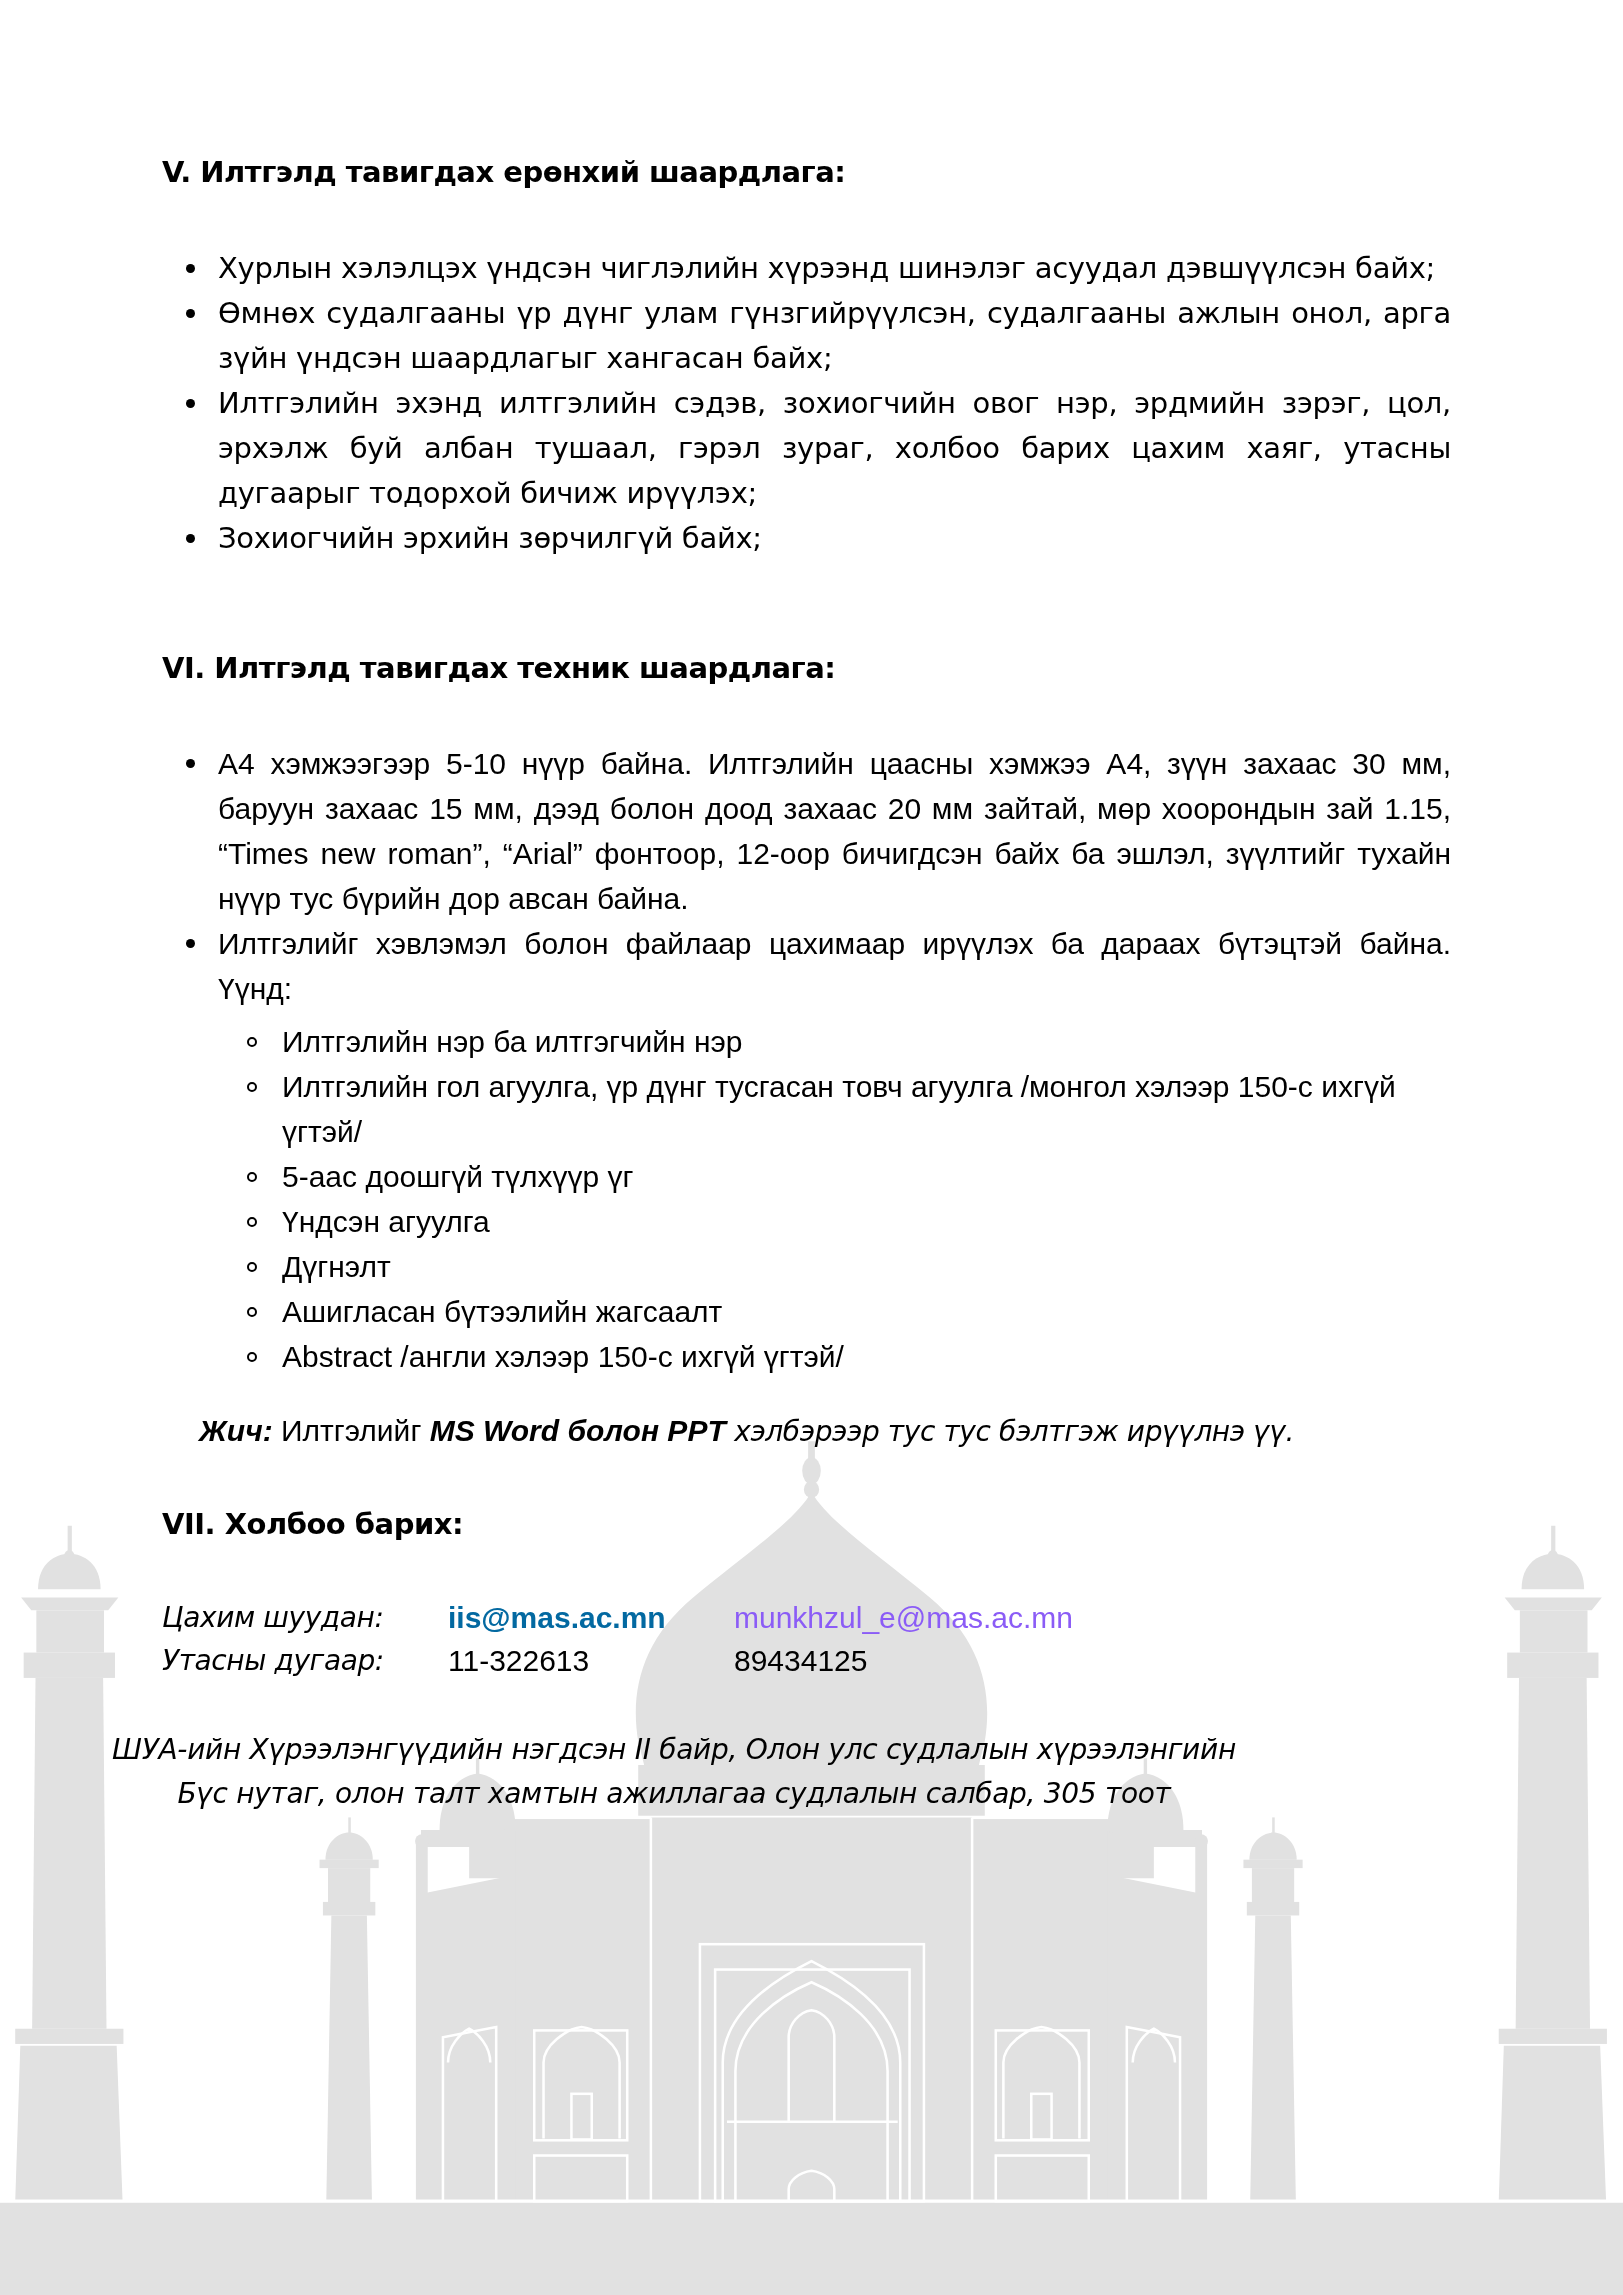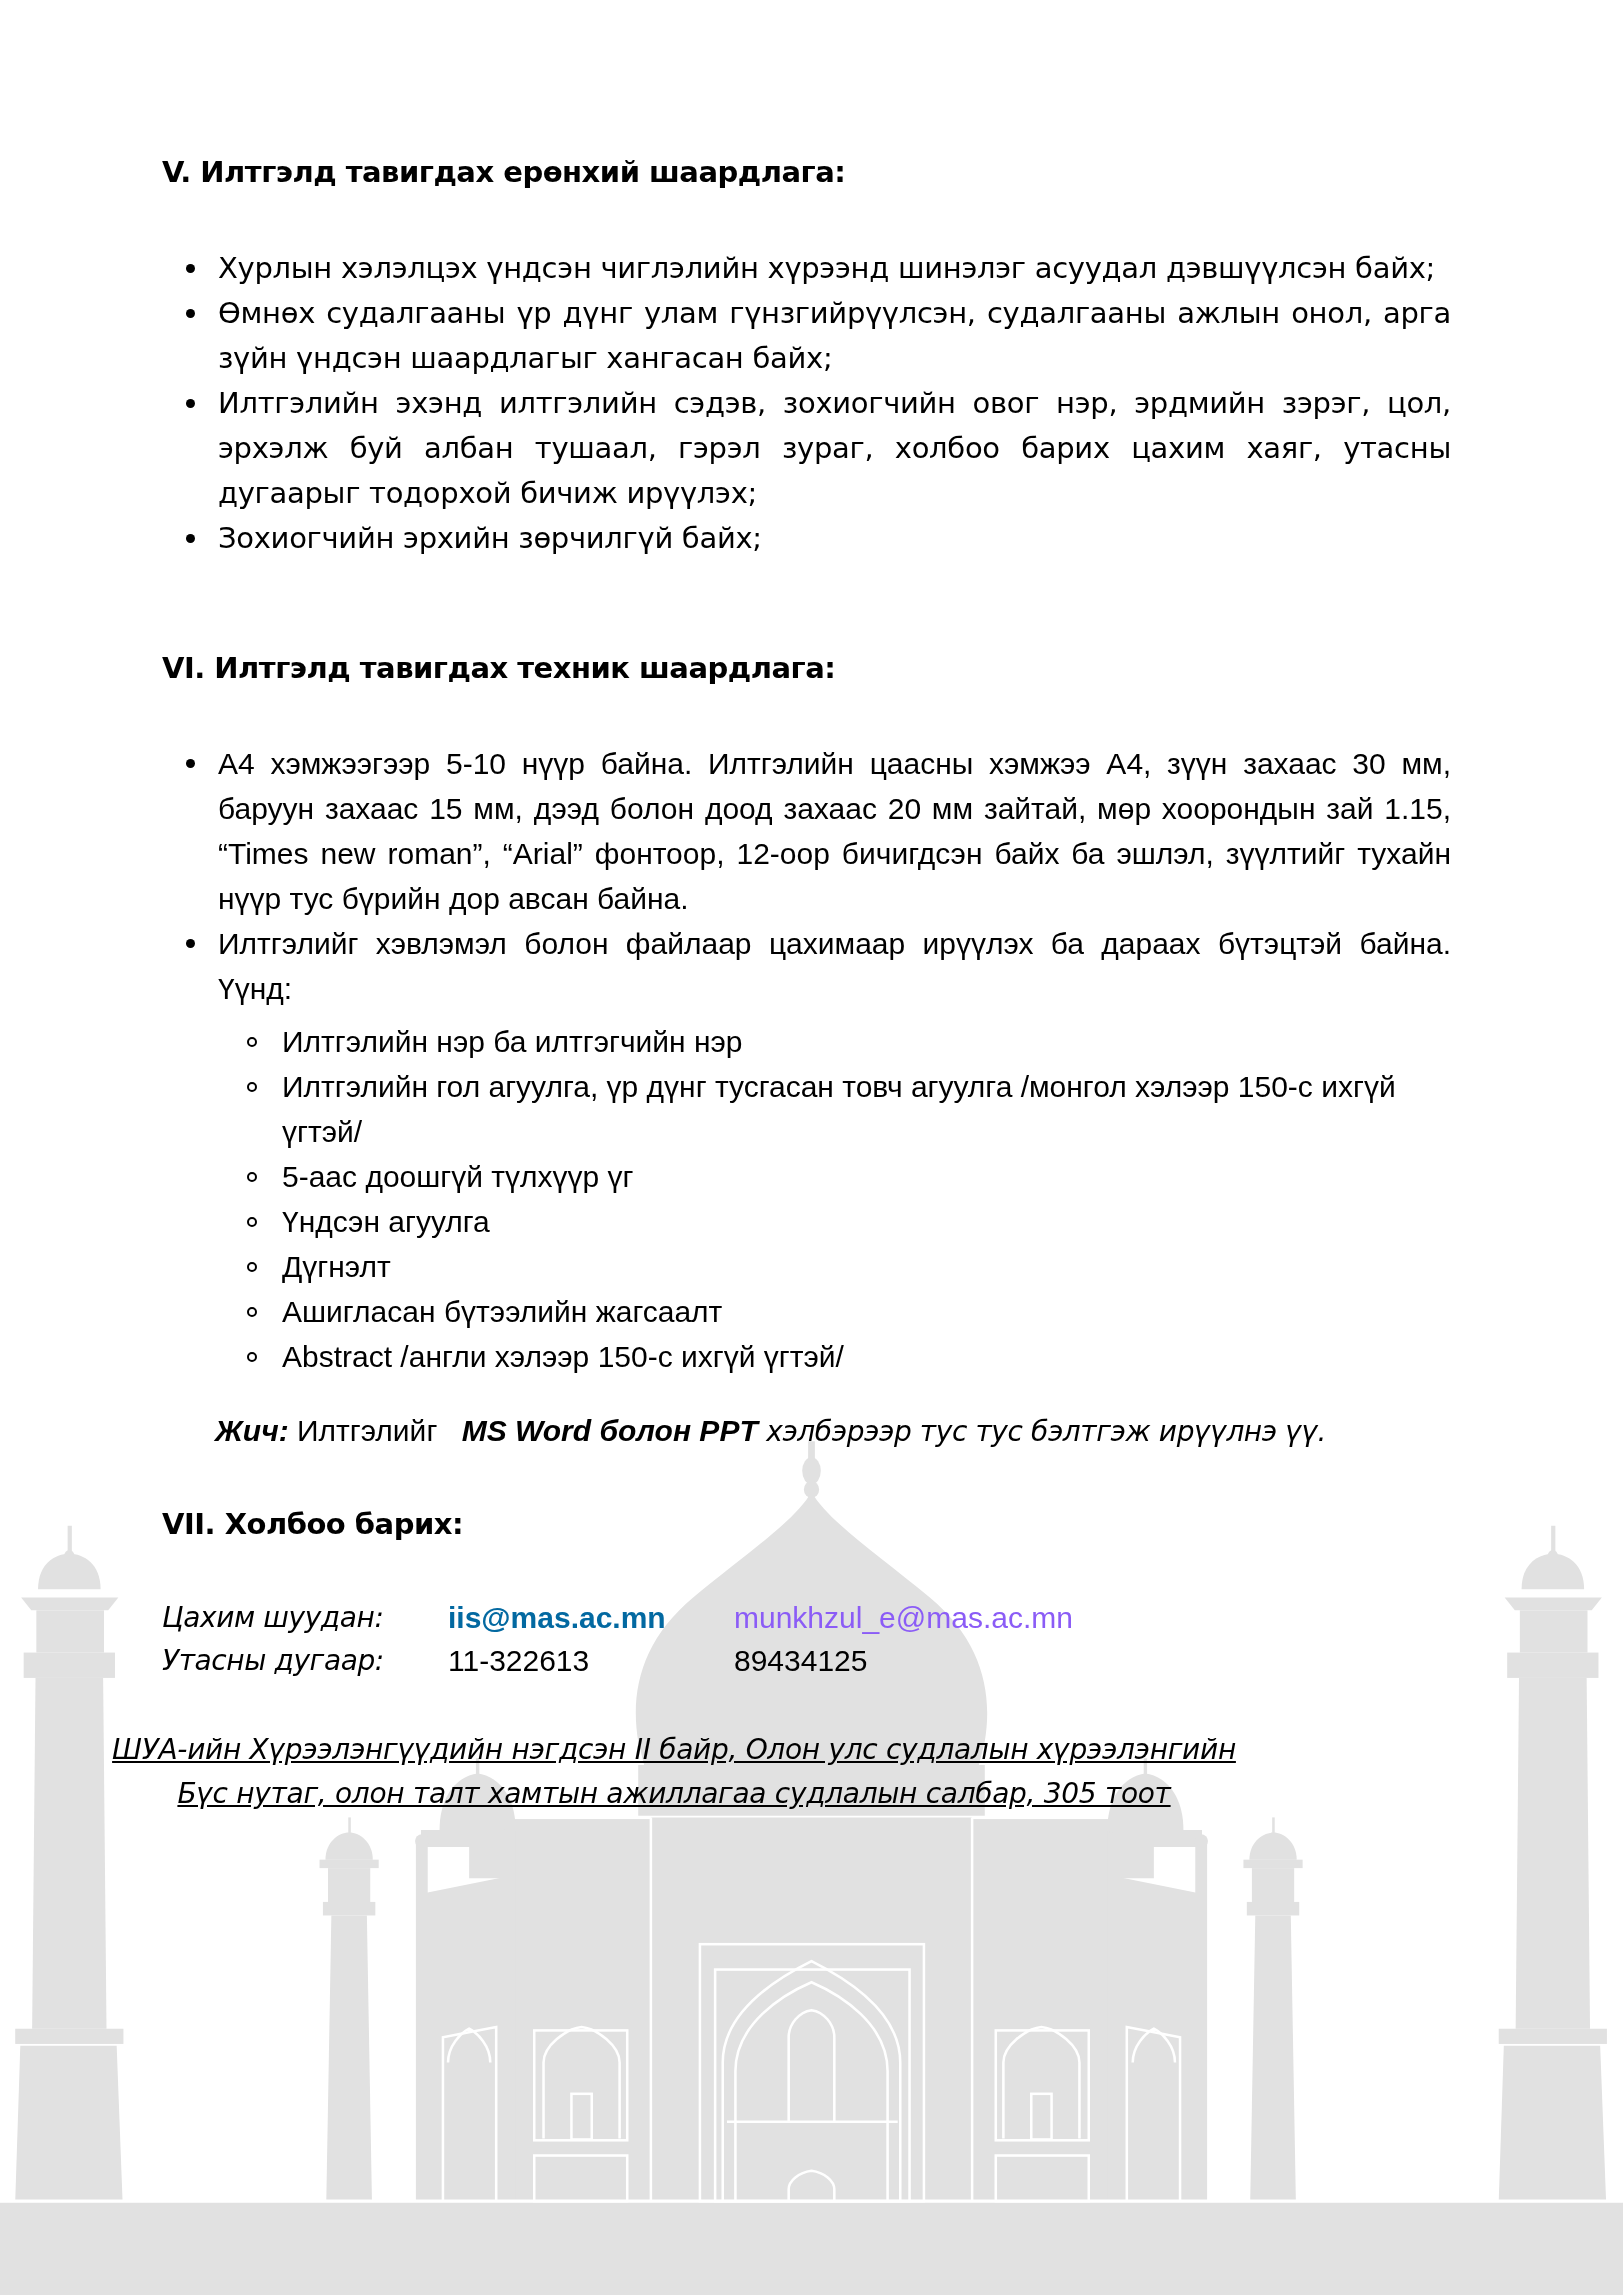--- a/index.html
+++ b/index.html
@@ -31,33 +31,33 @@
   .sub { list-style: none; margin: 8px; padding: 0; }
   .sub li { padding-left: 56px; text-align: left; }
   .sub li .ring {
     position: absolute; left: 21px; top: 18px; width: 6px; height: 6px;
     border: 2.5px solid #000; border-radius: 50%; background: transparent;
   }
   .note {
     position: absolute; left: 199px; top: 1414px; margin: 0;
     font-family: "Liberation Sans", sans-serif; font-size: 30px;
   }
-  .note b { font-style: italic; margin-left: 16px; }
+  .note b { font-style: italic; }
   .note i { font-family: "DejaVu Sans", sans-serif; font-size: 28px; letter-spacing: -0.4px; }
   .contact {
     position: absolute; left: 162px; font-size: 30px;
     font-family: "Liberation Sans", sans-serif;
   }
   .contact .lbl { font-family: "DejaVu Sans", sans-serif; font-style: italic; font-size: 28px; letter-spacing: -0.4px; position: absolute; left: 0; white-space: nowrap; }
   .contact .v1 { position: absolute; left: 286px; white-space: nowrap; }
   .contact .v2 { position: absolute; left: 572px; white-space: nowrap; }
   .contact a { color: #000080; text-decoration: none; }
   .addr {
     position: absolute; left: 0; width: 1348px; text-align: center; margin: 0;
-    font-family: "DejaVu Sans", sans-serif; font-style: italic; font-size: 28px; letter-spacing: -0.3px; text-decoration: underline;
+    font-family: "DejaVu Sans", sans-serif; font-style: italic; font-size: 28px; letter-spacing: -0.3px;
   }
 </style>
 </head>
 <body>
 
 <svg id="bg" viewBox="0 0 1920 2715" xmlns="http://www.w3.org/2000/svg">
   <g fill="#e1e1e1" stroke="none">
 
     <rect x="0" y="2604" width="1920" height="111"></rect>
 

